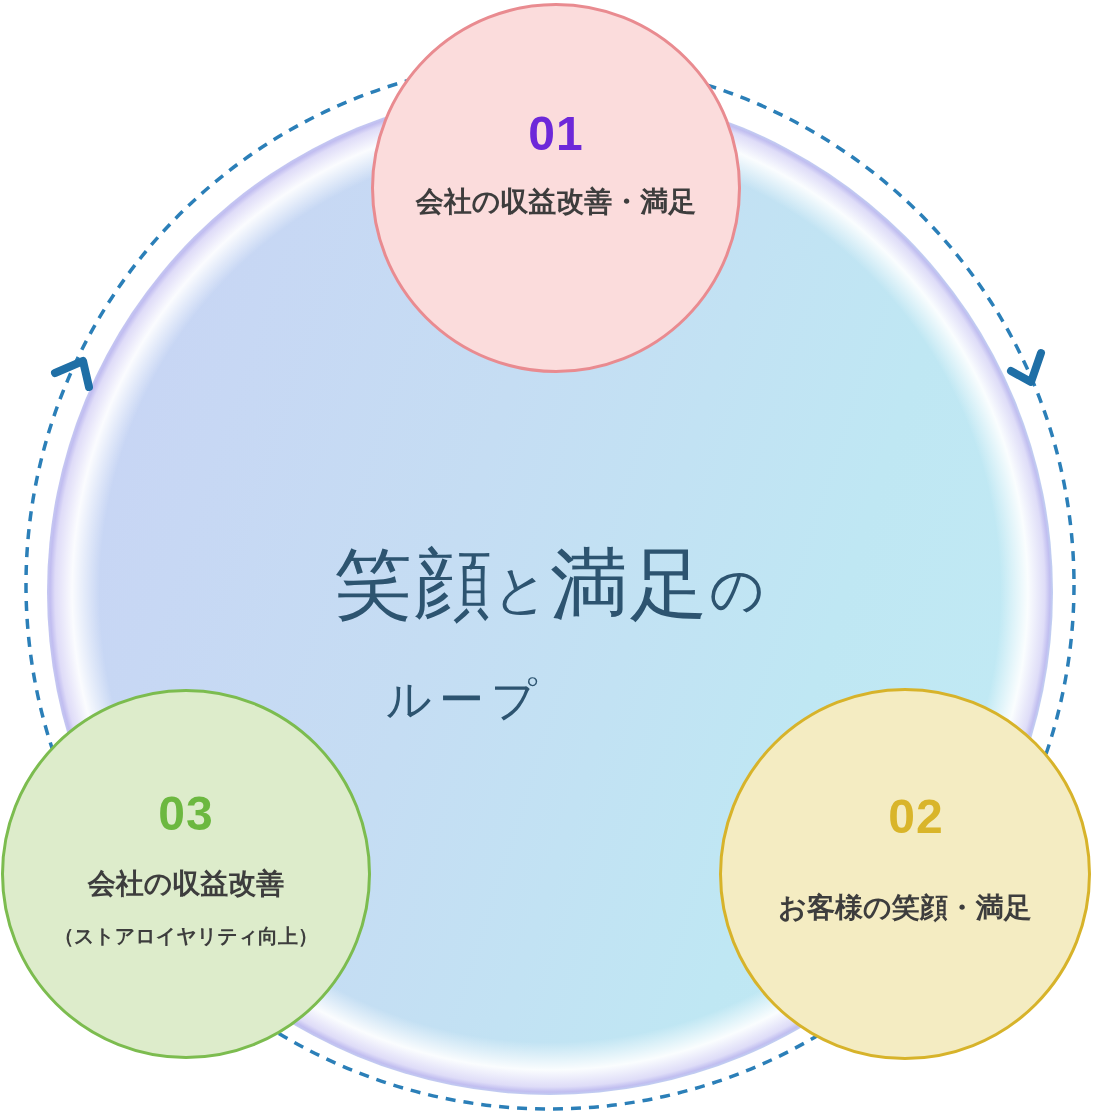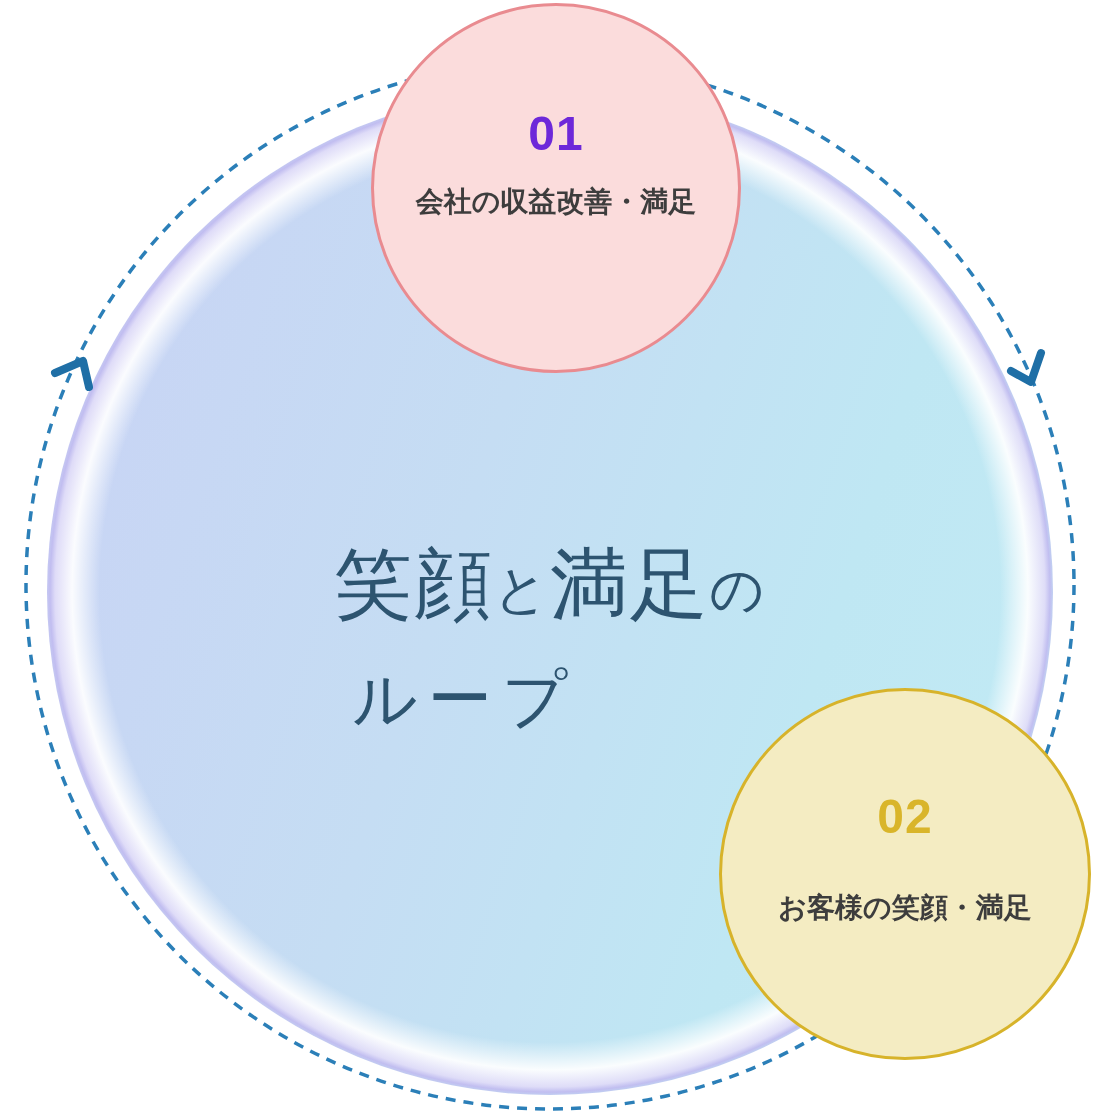--- a/index.html
+++ b/index.html
@@ -31,21 +31,21 @@
     position:absolute;border-radius:50%;box-sizing:border-box;z-index:3;
   }
   .step-pink{left:371px;top:3px;width:370px;height:370px;background:#fbdcdc;border:3px solid #e98b90;}
   .step-yellow{left:719px;top:688px;width:372px;height:372px;background:#f4ecc2;border:3px solid #d7b32a;}
   .step-green{left:1px;top:689px;width:370px;height:370px;background:#ddeccb;border:3px solid #7cbc4f;}
   .step-number{
     position:absolute;left:50%;transform:translate(-50%,-50%);
     font-size:48px;font-weight:600;letter-spacing:0.02em;line-height:1;
   }
   .step-pink .step-number{top:128px;color:#6d28d9;}
-  .step-yellow .step-number{top:126px;color:#d9b52a;}
+  .step-yellow .step-number{top:126px;color:#d9b52a;margin-left:11px;}
   .step-green .step-number{top:122px;color:#6cb840;}
   .step-label{
     position:absolute;left:50%;transform:translate(-50%,-50%);
     font-size:28px;font-weight:700;color:#3d3d3d;white-space:nowrap;line-height:1.2;
   }
   .step-pink .step-label{top:196px;}
   .step-yellow .step-label{top:217px;text-align:center;}
   .step-green .step-label{top:192px;}
   .step-sublabel{
     position:absolute;left:50%;transform:translate(-50%,-50%);
@@ -57,21 +57,21 @@
     font-family:"Liberation Serif","DejaVu Serif",serif;}
   .center-line1{
     position:absolute;left:0;top:585px;width:1100px;
     transform:translateY(-50%);
     text-align:center;font-size:78px;line-height:1;letter-spacing:0.02em;white-space:nowrap;
   }
   .center-line1 .small-kana{font-size:54px;vertical-align:0.05em;}
   .center-line2{
     position:absolute;left:0;top:700px;width:930px;
     transform:translateY(-50%);
-    text-align:center;font-size:64px;line-height:1;letter-spacing:0.16em;white-space:nowrap;
+    text-align:center;font-size:45px;line-height:1;letter-spacing:0.16em;white-space:nowrap;
   }
 </style>
 </head>
 <body>
 
 <div class="canvas">
 
   <div class="big-circle"></div>
 
   <svg class="loop-overlay" width="1100" height="1116" viewBox="0 0 1100 1116">
@@ -88,14 +88,19 @@
   <div class="step-circle step-pink">
     <div class="step-number">01</div>
     <div class="step-label">会社の収益改善・満足</div>
   </div>
 
   <div class="step-circle step-yellow">
     <div class="step-number">02</div>
     <div class="step-label">お客様の笑顔・満足</div>
   </div>
 
+  <div class="step-circle step-green">
+    <div class="step-number">03</div>
+    <div class="step-label">会社の収益改善</div>
+    <div class="step-sublabel">（ストアロイヤリティ向上）</div>
+  </div>
 
 </div>
 
 </body></html>

